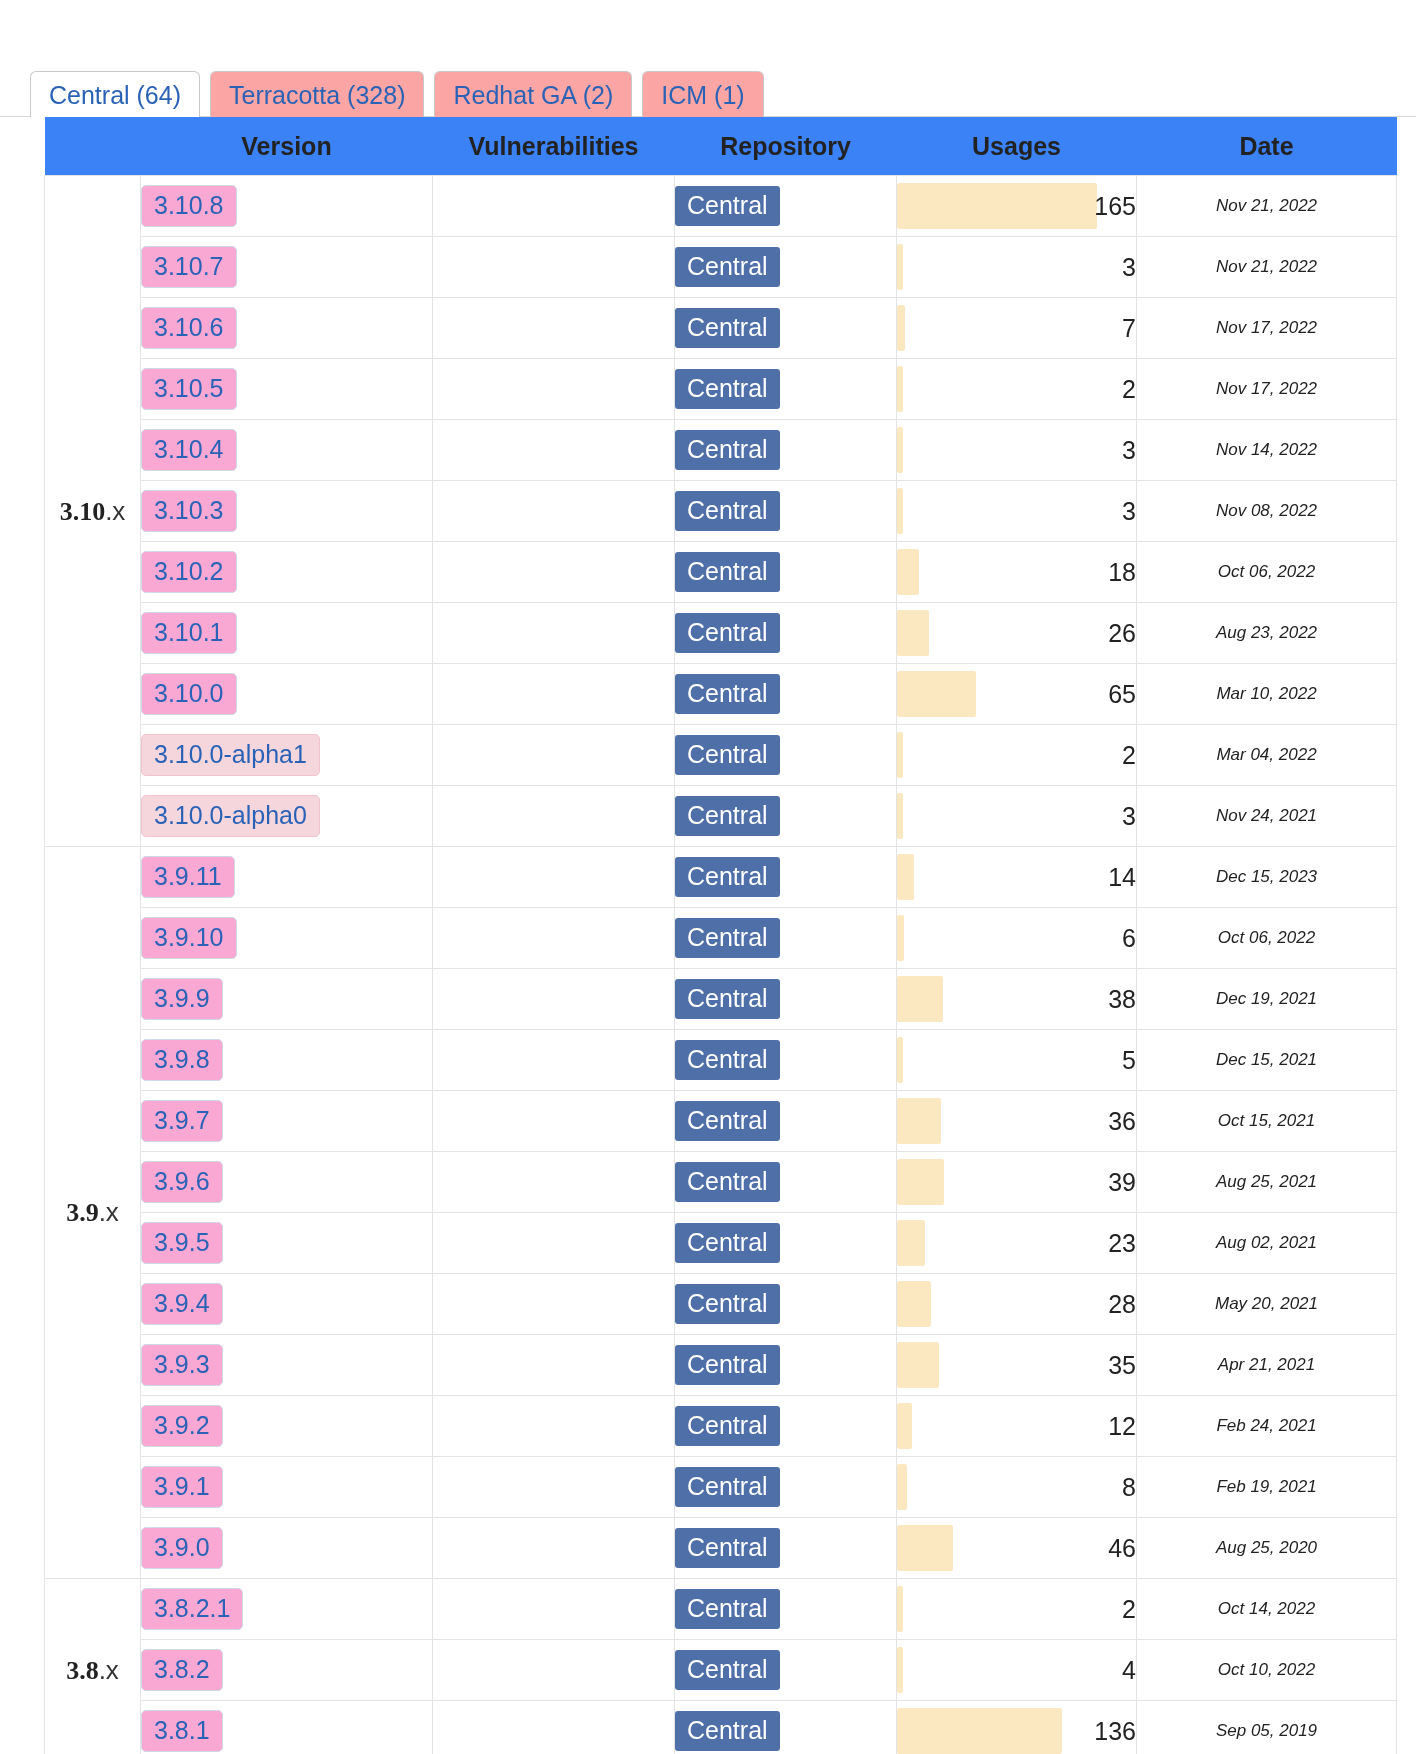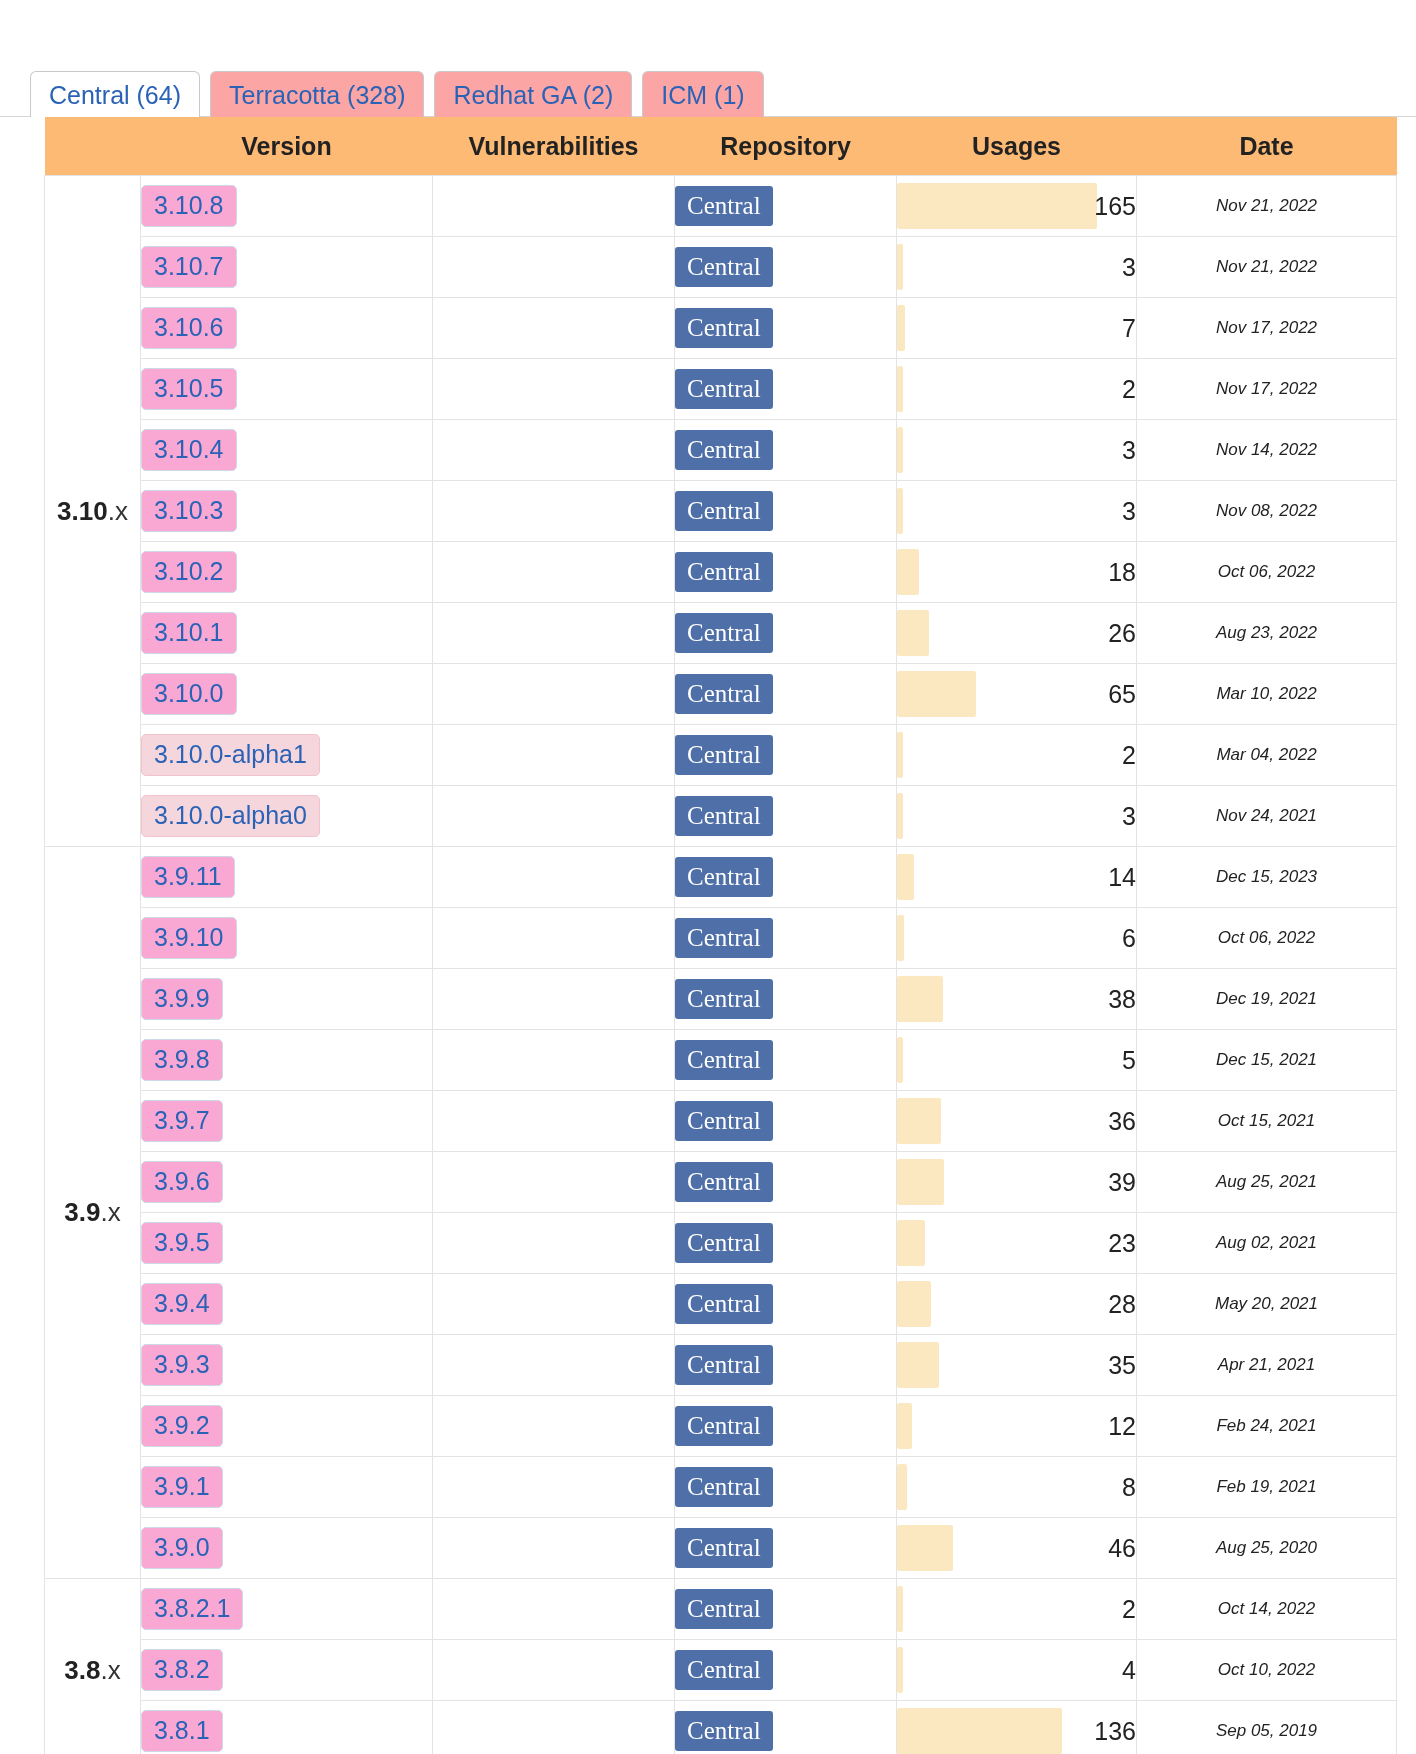--- a/index.html
+++ b/index.html
@@ -55,21 +55,21 @@
     padding: 0 22px 0 44px;
     box-sizing: border-box;
   }
   table.versions {
     width: 1352px;
     border-collapse: collapse;
     table-layout: fixed;
     background: #ffffff;
   }
   table.versions th {
-    background: #fdba74;
+    background: #3b82f6;
     color: #222222;
     font-size: 25px;
     font-weight: bold;
     text-align: center;
     height: 58px;
     padding: 0;
     border: none;
   }
   th.c-branch { width: 96px; }
   th.c-version { width: 292px; }
@@ -84,21 +84,21 @@
     padding: 0;
     vertical-align: middle;
     background: #ffffff;
   }
   td.branch {
     text-align: center;
     font-size: 26px;
     color: #222;
     border-left: none;
   }
-  td.branch .maj { font-weight: bold; }
+  td.branch .maj { font-weight: bold; font-family: Liberation Serif, serif; }
   td.branch .x { font-weight: normal; color: #333; }
 
   td.version { padding-left: 12px; }
   .vchip {
     display: inline-block;
     padding: 6px 12px;
     border: 1px solid #cfd8e6;
     border-radius: 5px;
     background: #f9a8d4;
     color: #2a62b6;
@@ -106,21 +106,21 @@
     line-height: 1.1;
   }
   .vchip.pre {
     background: #f6d6dd;
     border-color: #f0c3cd;
     color: #2a62b6;
   }
 
   td.vuln { background: #ffffff; }
 
-  td.repo { padding-left: 10px; font-family: Liberation Serif, serif; }
+  td.repo { padding-left: 10px; }
   .repo-badge {
     display: inline-block;
     background: #4f6fa8;
     color: #ffffff;
     font-size: 25px;
     padding: 6px 12px;
     border-radius: 3px;
     line-height: 1.1;
   }
 

